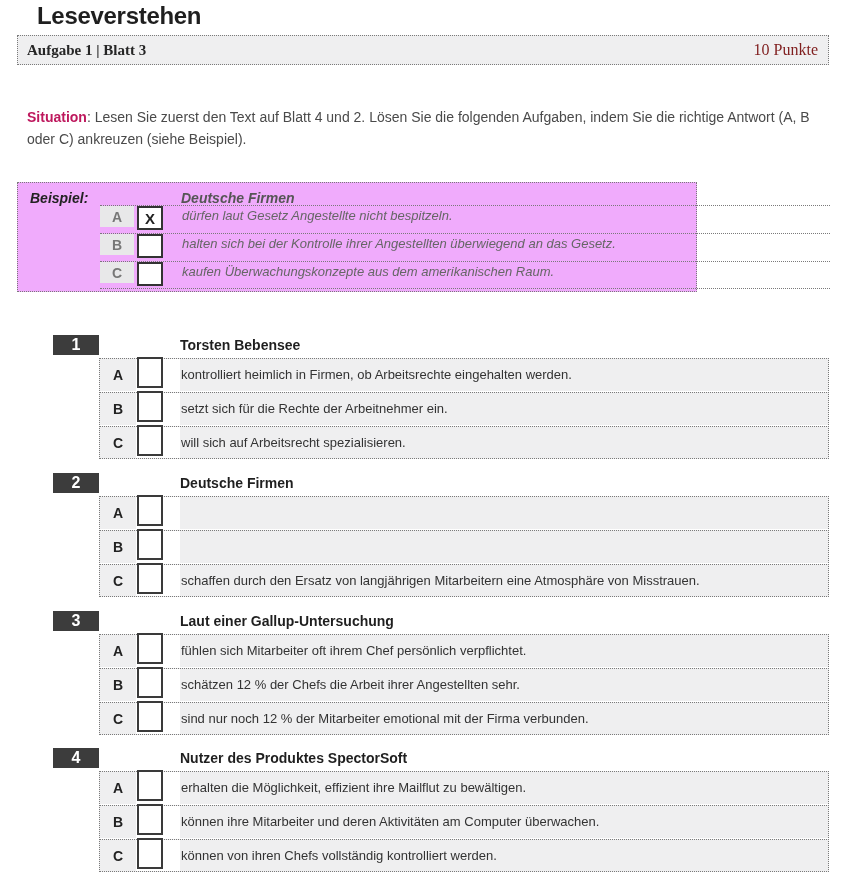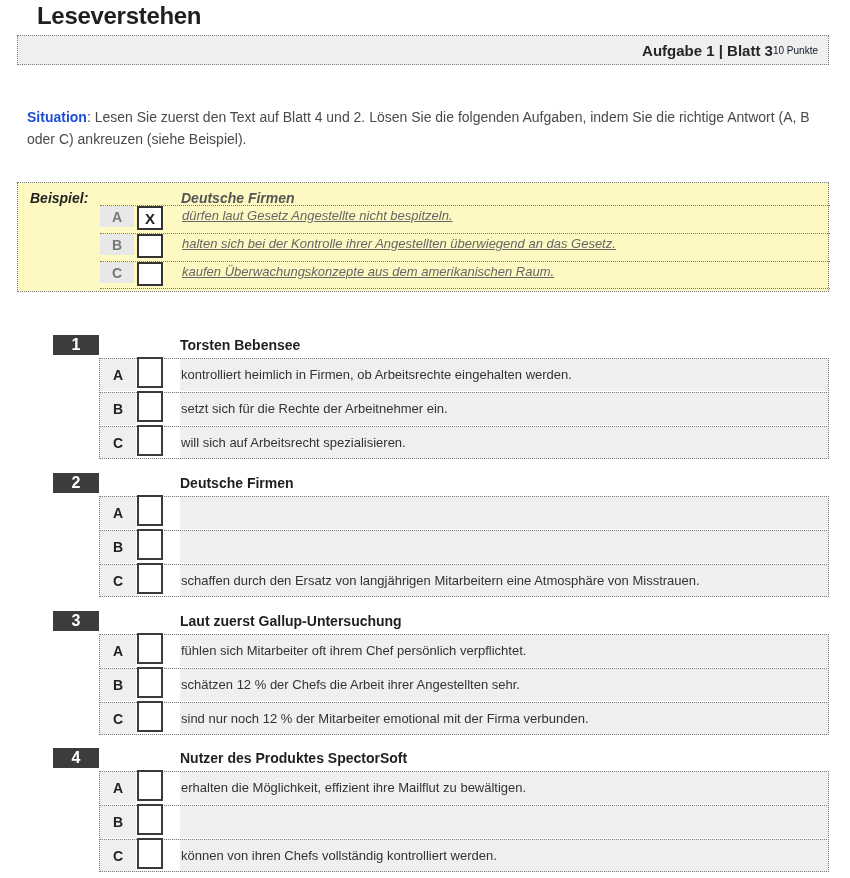--- a/index.html
+++ b/index.html
@@ -6,36 +6,37 @@
     html, body { width: 850px; height: 878px; background: #ffffff; overflow: hidden; }
     body { font-family: "Liberation Sans", "DejaVu Sans", sans-serif; color: #3a3a3a; position: relative; }
 
     .page-title {
       position: absolute; left: 27px; top: 2px;
       font-size: 24px; font-weight: bold; color: #1f1f1f; letter-spacing: -0.3px; margin-left: 10px;
     }
     .task-bar {
       position: absolute; left: 17px; top: 35px; width: 812px; height: 30px;
       background: #efeff0; border: 1px dotted #7a7a7a;
-      display: flex; align-items: center; justify-content: flex-end;
+      display: flex; align-items: center; justify-content: space-between;
       padding: 0 10px 0 9px;
+      font-family: Liberation Serif, serif;
     }
     .task-bar .task-label { font-size: 15px; font-weight: bold; color: #262626; }
-    .task-bar .task-points { font-size: 10px; color: #0f172a; }
+    .task-bar .task-points { font-size: 16px; color: #7f1d1d; }
 
     .situation {
       position: absolute; left: 27px; top: 106px; width: 800px;
       font-size: 14px; line-height: 22px; color: #4a4a4a;
     }
-    .situation b { color: #1d4ed8; }
+    .situation b { color: #be185d; }
 
     
     .example {
-      position: absolute; left: 17px; top: 182px; width: 812px; height: 110px;
-      background: #fef9c3; border: 1px dotted #7a7a7a;
+      position: absolute; left: 17px; top: 182px; width: 680px; height: 110px;
+      background: #f0abfc; border: 1px dotted #7a7a7a;
     }
     .example .ex-label {
       position: absolute; left: 12px; top: 7px; font-size: 14px; font-weight: bold;
       font-style: italic; color: #222;
     }
     .example .ex-head {
       position: absolute; left: 163px; top: 7px; font-size: 14px; font-style: italic;
       color: #555; font-weight: bold;
     }
     .ex-row {
@@ -47,21 +48,21 @@
       background: #e8e8e9; font-size: 14px; font-weight: bold; color: #777;
       display: flex; align-items: center; justify-content: center;
     }
     .ex-row .box {
       position: absolute; left: 37px; top: 0; width: 26px; height: 24px;
       border: 2px solid #333; background: #fff;
       font-size: 15px; font-weight: bold; color: #222;
       display: flex; align-items: center; justify-content: center;
     }
     .ex-row .text {
-      position: absolute; left: 82px; top: 2px; font-size: 13px; font-style: italic; color: #666; text-decoration: underline;
+      position: absolute; left: 82px; top: 2px; font-size: 13px; font-style: italic; color: #666;
     }
 
     
     .question { position: absolute; left: 53px; width: 776px; height: 126px; }
     .q-num {
       position: absolute; left: 0; top: 0; width: 46px; height: 20px;
       background: #3c3c3c; color: #fff; font-weight: bold; font-size: 16px;
       display: flex; align-items: center; justify-content: center;
     }
     .q-head {
@@ -160,21 +161,21 @@
   <div class="q-row last" style="top:91px;">
     <span class="letter">C</span>
     <span class="gap"></span>
     <span class="box"></span>
     <span class="text">schaffen durch den Ersatz von langjährigen Mitarbeitern eine Atmosphäre von Misstrauen.</span>
   </div>
 </div>
 
 <div class="question" style="top:611px;">
   <div class="q-num">3</div>
-  <div class="q-head">Laut zuerst Gallup-Untersuchung</div>
+  <div class="q-head">Laut einer Gallup-Untersuchung</div>
   <div class="q-row" style="top:23px;">
     <span class="letter">A</span>
     <span class="gap"></span>
     <span class="box"></span>
     <span class="text">fühlen sich Mitarbeiter oft ihrem Chef persönlich verpflichtet.</span>
   </div>
   <div class="q-row" style="top:57px;">
     <span class="letter">B</span>
     <span class="gap"></span>
     <span class="box"></span>
@@ -194,20 +195,21 @@
   <div class="q-row" style="top:23px;">
     <span class="letter">A</span>
     <span class="gap"></span>
     <span class="box"></span>
     <span class="text">erhalten die Möglichkeit, effizient ihre Mailflut zu bewältigen.</span>
   </div>
   <div class="q-row" style="top:57px;">
     <span class="letter">B</span>
     <span class="gap"></span>
     <span class="box"></span>
+    <span class="text">können ihre Mitarbeiter und deren Aktivitäten am Computer überwachen.</span>
   </div>
   <div class="q-row last" style="top:91px;">
     <span class="letter">C</span>
     <span class="gap"></span>
     <span class="box"></span>
     <span class="text">können von ihren Chefs vollständig kontrolliert werden.</span>
   </div>
 </div>
 
 </body></html>

